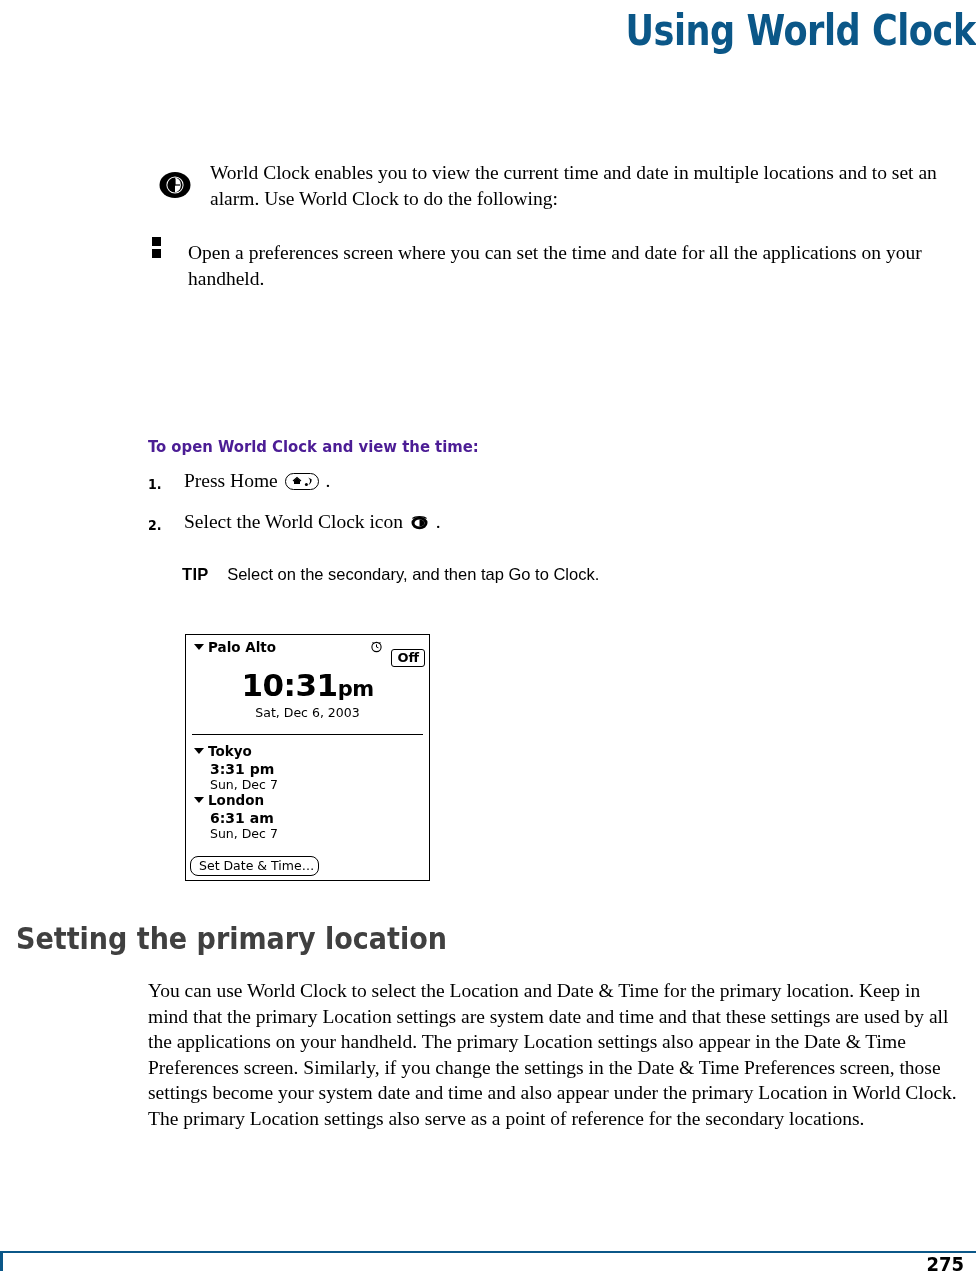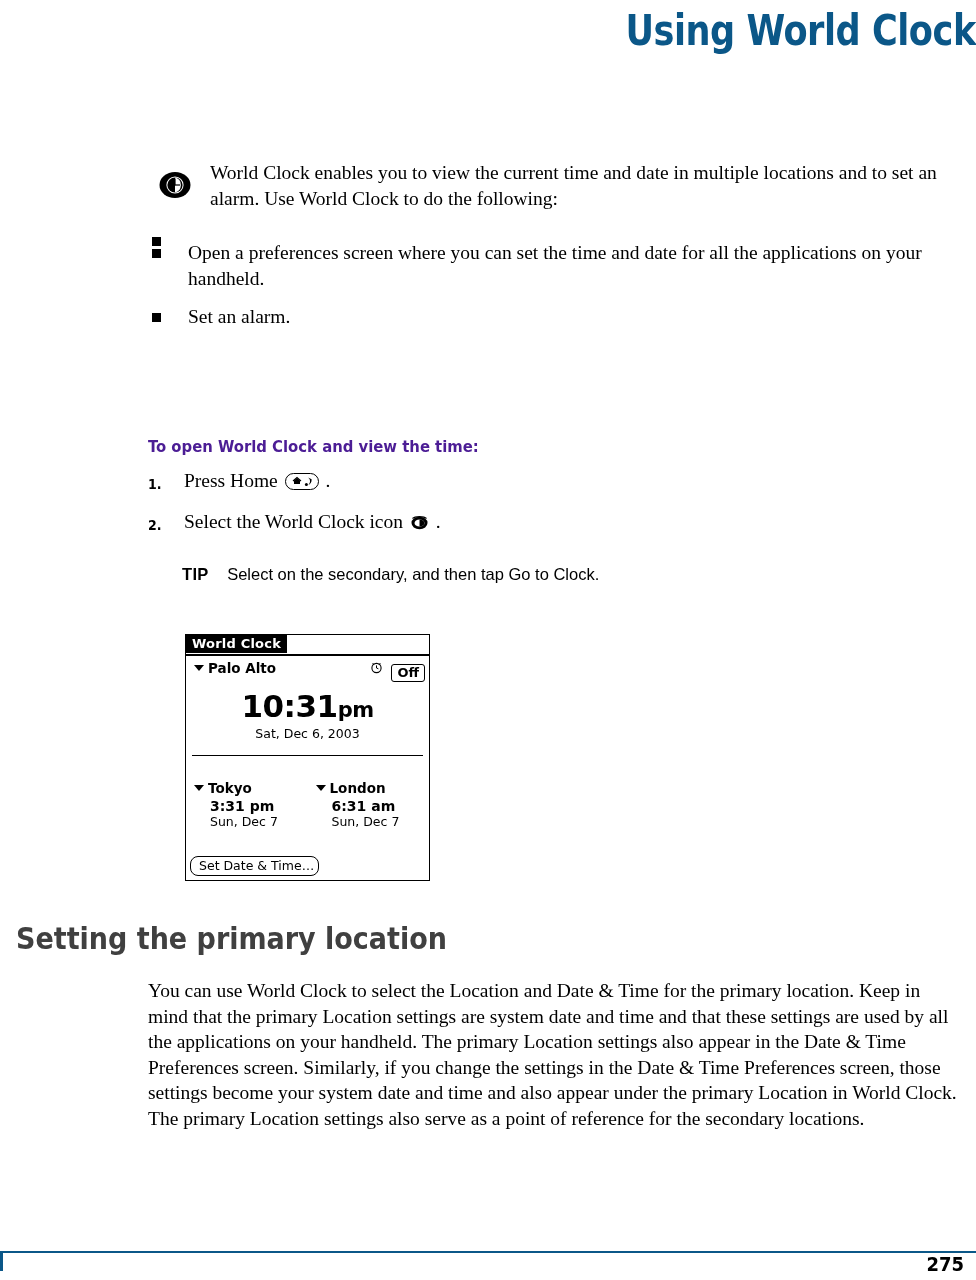--- a/index.html
+++ b/index.html
@@ -170,21 +170,21 @@
     display: inline-block;
     width: 0; height: 0;
     border-left: 5px solid transparent;
     border-right: 5px solid transparent;
     border-top: 6px solid #000;
     vertical-align: 2px;
     margin-right: 4px;
   }
   .pda-alarm-box {
     position: absolute;
-    right: 4px; top: 8px;
+    right: 4px; top: 14px;
     border: 1px solid #000;
     border-radius: 3px;
     padding: 0 5px 1px 5px;
     font-size: 13px;
     font-weight: bold;
     background: #fff;
   }
   .pda-alarm-clock {
     position: absolute;
     right: 46px; top: 4px;
@@ -202,21 +202,22 @@
     text-align: center;
     font-size: 12.5px;
     margin-top: 2px;
   }
   .pda-sep {
     margin: 14px 6px 0 6px;
     border-top: 1px solid #000;
   }
   .pda-secondaries {
     display: flex;
-    margin-top: 24px;
+    margin-top: 8px;
+    flex-direction: column;
   }
   .pda-sec {
     flex: 1;
     padding-left: 8px;
   }
   .pda-sec .nm {
     font-weight: bold;
     font-size: 13.5px;
   }
   .pda-sec .tm {
@@ -308,24 +309,20 @@
   <div class="intro-text">World Clock enables you to view the current time and date in multiple locations and to set an alarm. Use World Clock to do the following:</div>
 </div>
 
 <div class="bullet-list">
   <div class="bullet">
     <span class="sq"></span>
   </div>
   <div class="bullet">
     <span class="sq"></span>
     <span>Open a preferences screen where you can set the time and date for all the applications on your handheld.</span>
-  </div>
-  <div class="bullet">
-    <span class="sq"></span>
-    <span>Set an alarm.</span>
   </div>
 </div>
 
 <div class="proc-head">To open World Clock and view the time:</div>
 
 <div class="steps">
   <div class="step">
     <span class="num">1.</span>
     <span>Press Home </span>
     <span class="inline-icon">
@@ -353,23 +350,20 @@
     <span>.</span>
   </div>
 </div>
 
 <div class="tip">
   <span class="tip-label">TIP</span>
   <span class="tip-body">Select on the secondary, and then tap Go to Clock.</span>
 </div>
 
 <div class="pda">
-  <div class="pda-titlebar">
-    <div class="pda-tab">World Clock</div>
-  </div>
 
   <div class="pda-row-primary">
     <div class="pda-city">
       <span class="tri"></span><span>Palo Alto</span>
     </div>
     <div class="pda-alarm-clock">
       <svg width="13" height="14" viewBox="0 0 13 14">
         <circle cx="6.5" cy="8" r="4.6" fill="none" stroke="#000" stroke-width="1.1"></circle>
         <path d="M6.5 5.4 L6.5 8 L8.4 8.8" fill="none" stroke="#000" stroke-width="1"></path>
         <path d="M2.6 3.4 L4.2 4.8 M10.4 3.4 L8.8 4.8" stroke="#000" stroke-width="1.1"></path>

